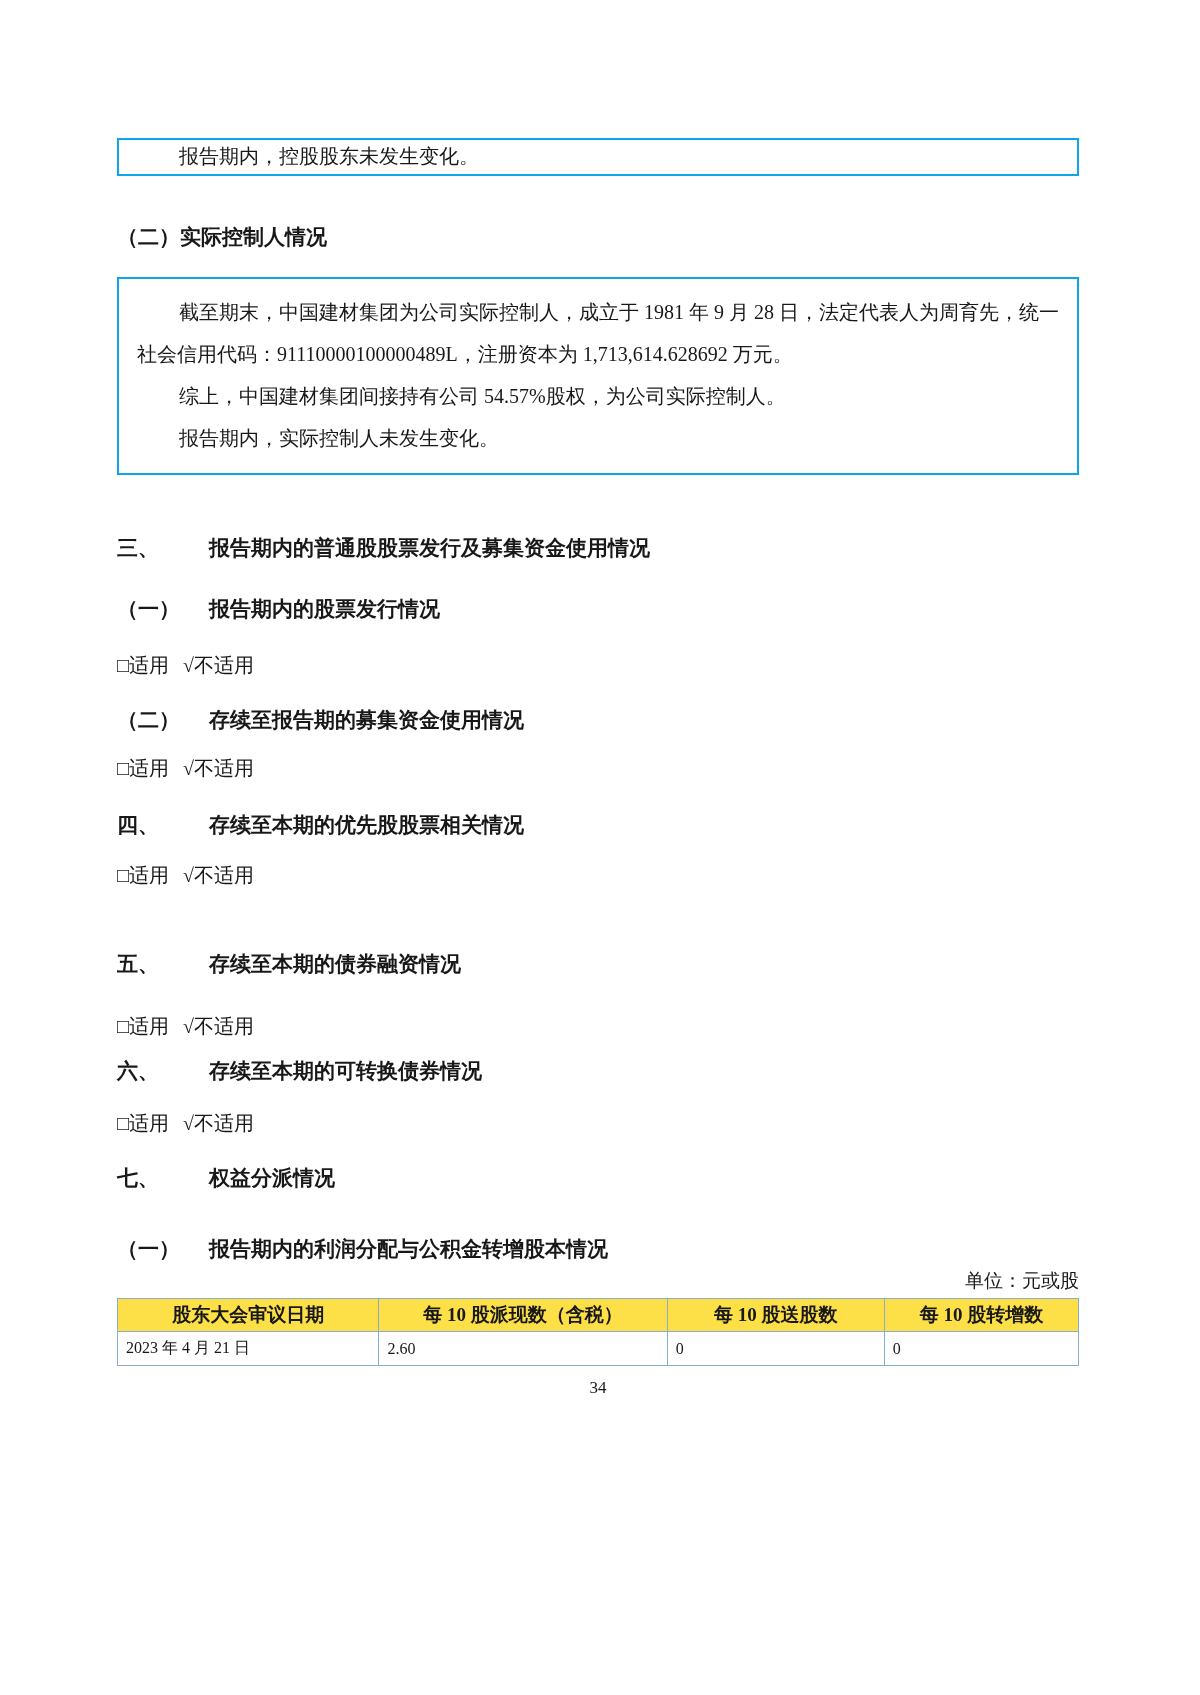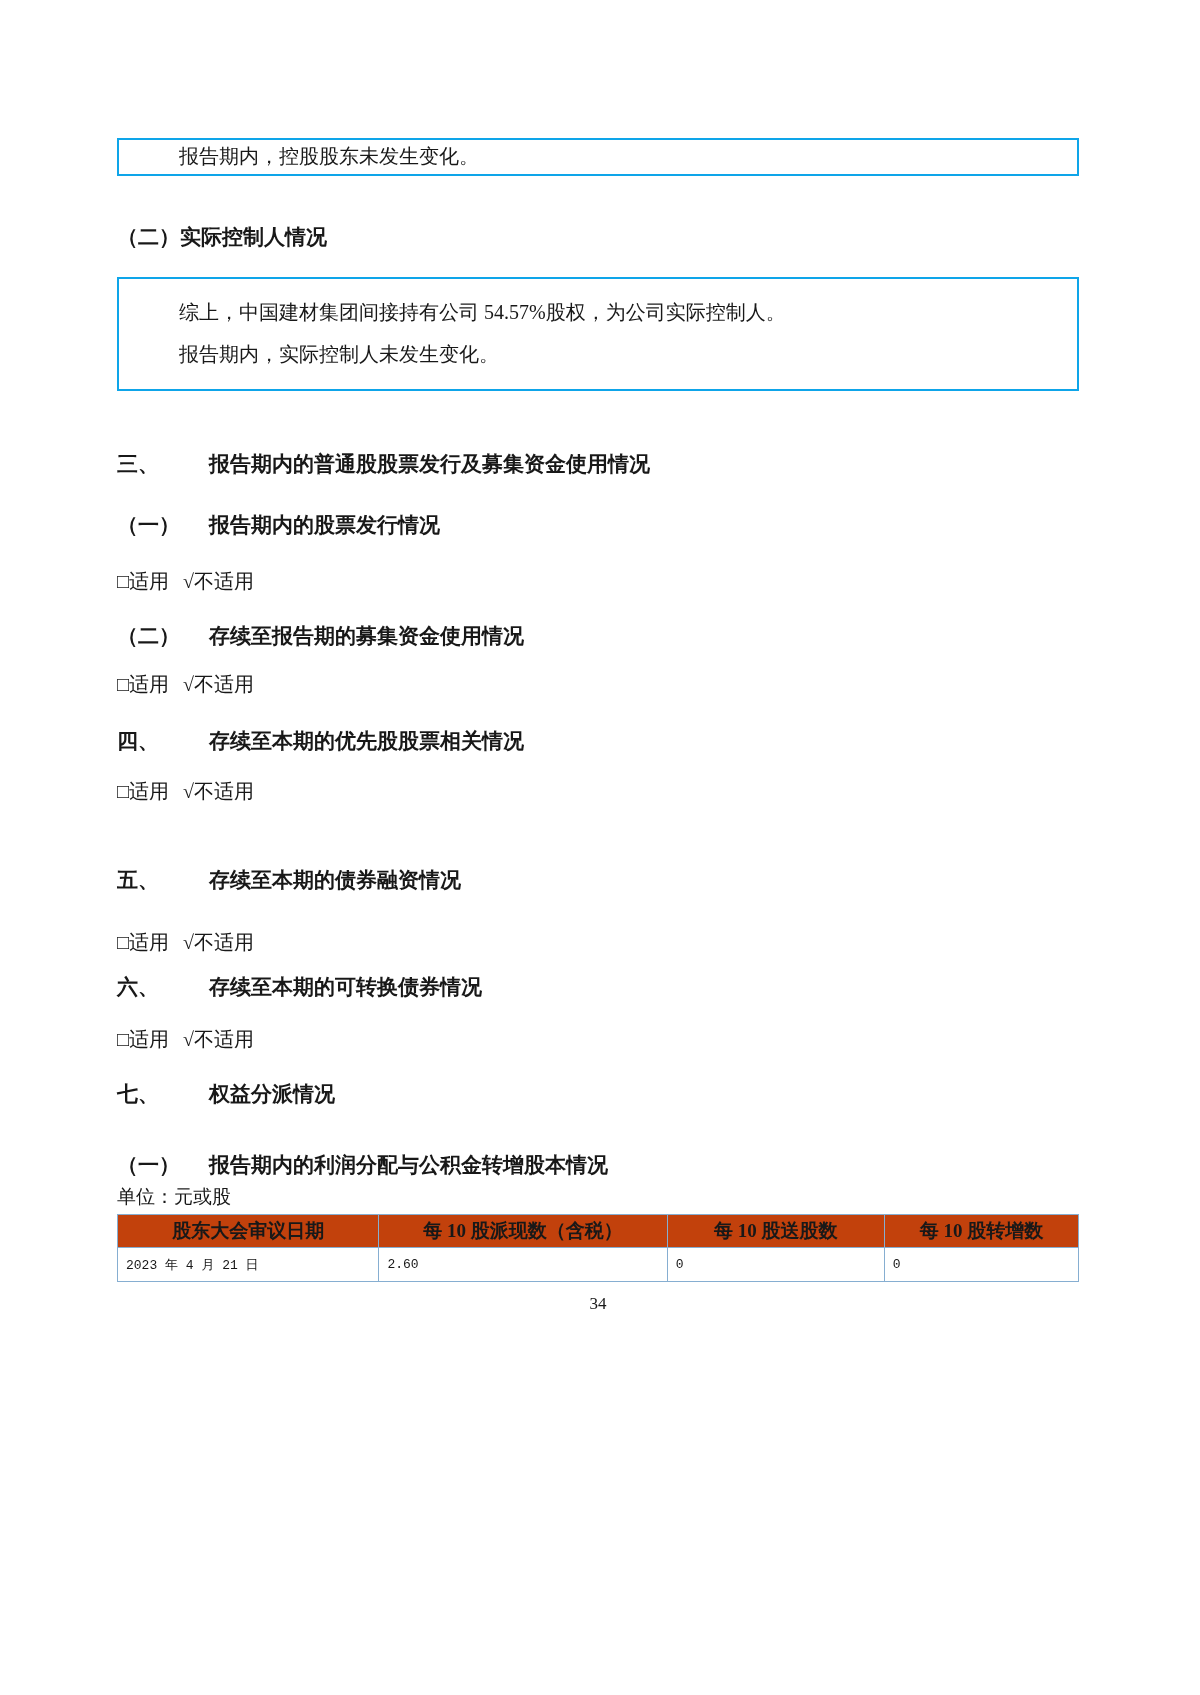--- a/index.html
+++ b/index.html
@@ -67,47 +67,47 @@
   }
   .apply-line .gap{display:inline-block;width:14px;}
   
   .mt60{margin-top:60px;} .mt36{margin-top:36px;} .mt32{margin-top:32px;}
   .mt30{margin-top:30px;} .mt28{margin-top:28px;} .mt26{margin-top:26px;}
   .mt24{margin-top:24px;} .mt64{margin-top:64px;} .mt38{margin-top:38px;}
   .mt20{margin-top:20px;} .mt46{margin-top:46px;}
   
   .unit-note{
     margin:8px 0 5px 0;
+    text-align:right;
     font-size:19px;
     line-height:24px;
   }
   
   table.dividend{
     border-collapse:collapse;
     width:962px;
     table-layout:fixed;
   }
   table.dividend th, table.dividend td{
     border:1.5px solid #86aed1;
     font-size:19px;
     padding:0 8px;
     box-sizing:border-box;
     overflow:hidden;
     white-space:nowrap;
   }
   table.dividend th{
-    background:#c2410c;
+    background:#fde047;
     font-weight:bold;
     text-align:center;
     height:33px;
   }
   table.dividend td{
     height:34px;
-    font-size:13px;
-    font-family:Liberation Mono, monospace;
+    font-size:16px;
   }
   td.cell-left{text-align:left;}
   td.cell-right{text-align:left;}
   .col1{width:27.2%;} .col2{width:30.0%;} .col3{width:22.6%;} .col4{width:20.2%;}
   .page-num{
     margin-top:12px;
     text-align:center;
     font-size:17px;
   }
 </style>
@@ -116,20 +116,21 @@
 
 <div class="content">
 
   <div class="note-box single">
     <p>报告期内，控股股东未发生变化。</p>
   </div>
 
   <h2 class="h2-head">（二）实际控制人情况</h2>
 
   <div class="note-box multi">
+    <p>截至期末，中国建材集团为公司实际控制人，成立于 1981 年 9 月 28 日，法定代表人为周育先，统一社会信用代码：91110000100000489L，注册资本为 1,713,614.628692 万元。</p>
     <p>综上，中国建材集团间接持有公司 54.57%股权，为公司实际控制人。</p>
     <p>报告期内，实际控制人未发生变化。</p>
   </div>
 
   <h3 class="sec-head mt60">
     <span class="num">三、</span>
     <span>报告期内的普通股股票发行及募集资金使用情况</span>
   </h3>
 
   <h3 class="sec-head mt36">

